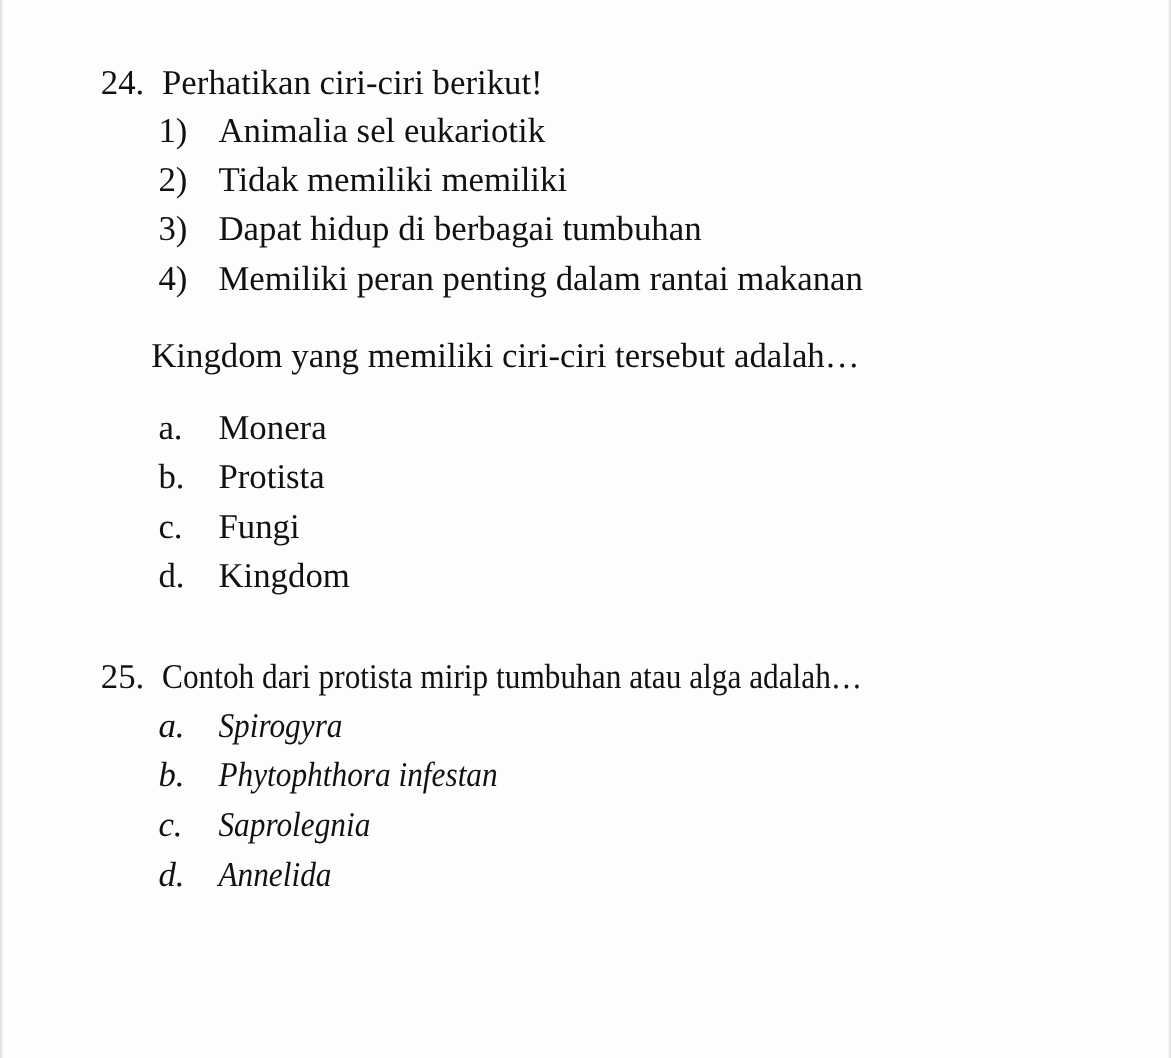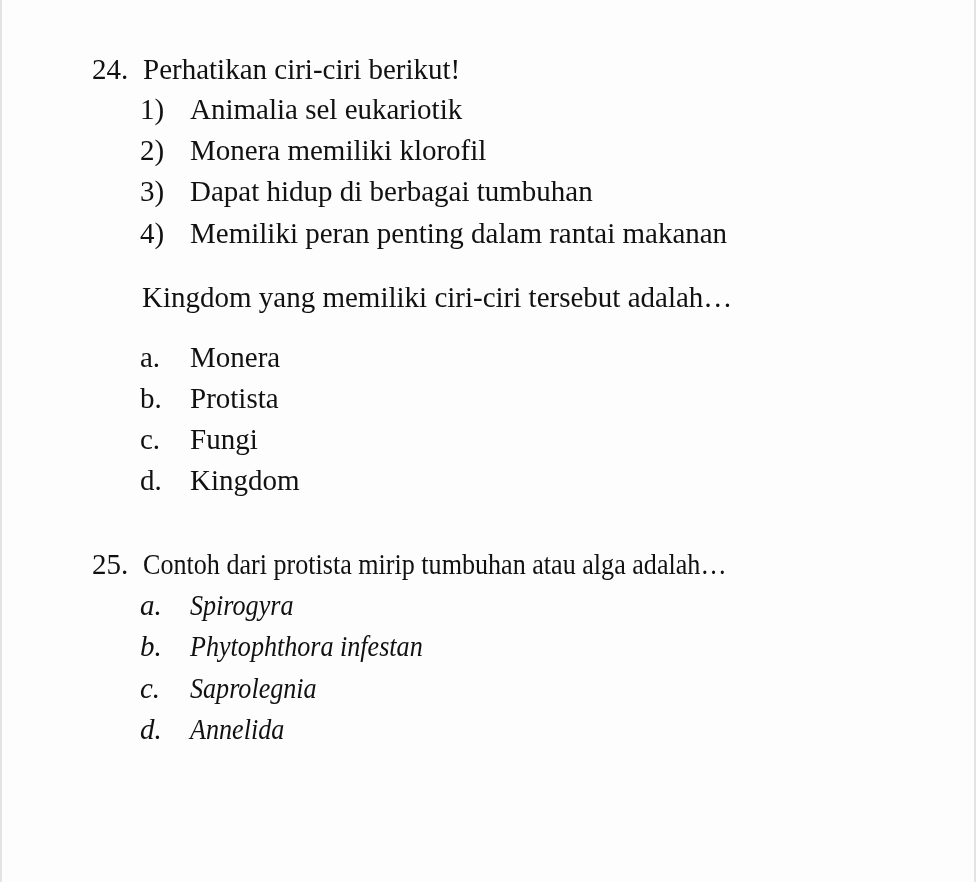--- a/index.html
+++ b/index.html
@@ -16,33 +16,32 @@
       color: #111111;
     }
     .page {
       position: absolute;
       left: 0; top: 0;
       width: 976px; height: 882px;
       background: #fdfdfd;
       border-left: 2px solid #e4e4e4;
       border-right: 2px solid #e4e4e4;
       box-sizing: border-box;
-      padding-left: 8px;
     }
     .line {
       position: absolute;
       font-size: 29px;
       line-height: 34px;
       white-space: nowrap;
     }
     .qnum { position: absolute; left: 82px; }
     .qtext { position: absolute; left: 133px; text-align: center; }
     .marker { position: absolute; left: 130px; }
     .item { position: absolute; left: 180px; }
-    .plain { position: absolute; left: 132px; }
+    .plain { position: absolute; left: 124px; }
     .italic .marker, .italic .item { font-style: italic; }
     .condensed { display: inline-block; transform: scaleX(0.9); transform-origin: left center; }
   </style>
 </head>
 <body>
 
 <div class="page">
 
   <div>
     <div class="line" style="top:52px;">
@@ -50,21 +49,21 @@
       <span class="qtext">Perhatikan ciri-ciri berikut!</span>
     </div>
 
     <div>
       <div class="line" style="top:92px;">
         <span class="marker">1)</span>
         <span class="item">Animalia sel eukariotik</span>
       </div>
       <div class="line" style="top:133px;">
         <span class="marker">2)</span>
-        <span class="item">Monera memiliki klorofil</span>
+        <span class="item">Tidak memiliki memiliki</span>
       </div>
       <div class="line" style="top:174px;">
         <span class="marker">3)</span>
         <span class="item">Dapat hidup di berbagai tumbuhan</span>
       </div>
       <div class="line" style="top:216px;">
         <span class="marker">4)</span>
         <span class="item">Memiliki peran penting dalam rantai makanan</span>
       </div>
     </div>

